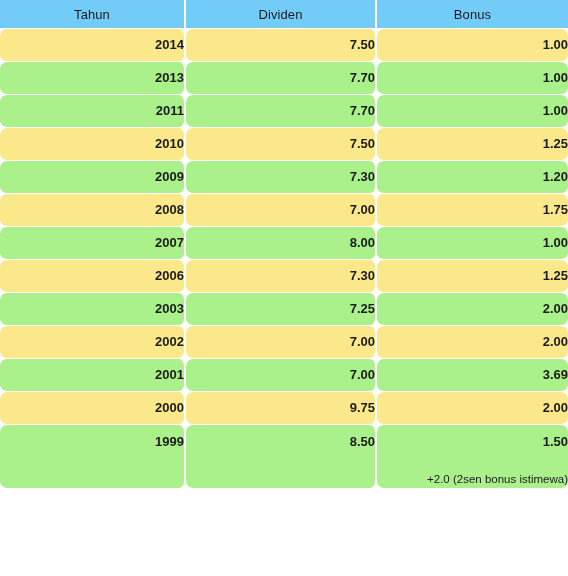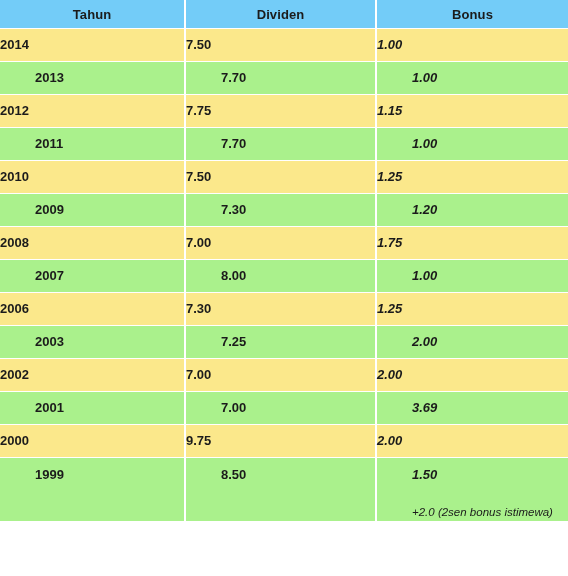--- a/index.html
+++ b/index.html
@@ -25,43 +25,44 @@
   
   col.c-year  { width: 186px; }
   col.c-div   { width: 191px; }
   col.c-bonus { width: 191px; }
 
   
   thead th {
     background: #73ccf8;
     color: #1b1b1b;
     font-size: 13px;
-    font-weight: bold;
+    font-weight: normal;
     text-align: center;
     height: 28px;
     padding: 0;
     border-right: 2px solid #ffffff;
     border-bottom: 1px solid #ffffff;
     letter-spacing: 0.1px;
   }
   thead th:last-child { border-right: none; }
 
   
   tbody td {
     height: 32px;
     padding: 0;
-    text-align: left;
+    text-align: right;
     vertical-align: middle;
     font-size: 13px;
     font-weight: bold;
     color: #1b1b1b;
     border-right: 2px solid #ffffff;
     border-bottom: 1px solid #ffffff;
-  }
-  tbody td:last-child { border-right: none; font-style: italic; }
+    border-radius: 7px;
+  }
+  tbody td:last-child { border-right: none; }
 
   tbody tr.row-yellow td { background: #fbe88b; }
   tbody tr.row-green  td { background: #aaf18c; padding-left: 35px; }
 
   tbody tr.row-last td {
     height: 53px;
     border-bottom: none;
     vertical-align: top;
     padding-top: 10px;
   }
@@ -109,31 +110,20 @@
         <td>
           <span class="cell-value">2013</span>
         </td>
         <td>
           <span class="cell-value">7.70</span>
         </td>
         <td>
           <span class="cell-value">1.00</span>
         </td>
       </tr>
-      <tr class="row-yellow">
-        <td>
-          <span class="cell-value">2012</span>
-        </td>
-        <td>
-          <span class="cell-value">7.75</span>
-        </td>
-        <td>
-          <span class="cell-value">1.15</span>
-        </td>
-      </tr>
       <tr class="row-green">
         <td>
           <span class="cell-value">2011</span>
         </td>
         <td>
           <span class="cell-value">7.70</span>
         </td>
         <td>
           <span class="cell-value">1.00</span>
         </td>

